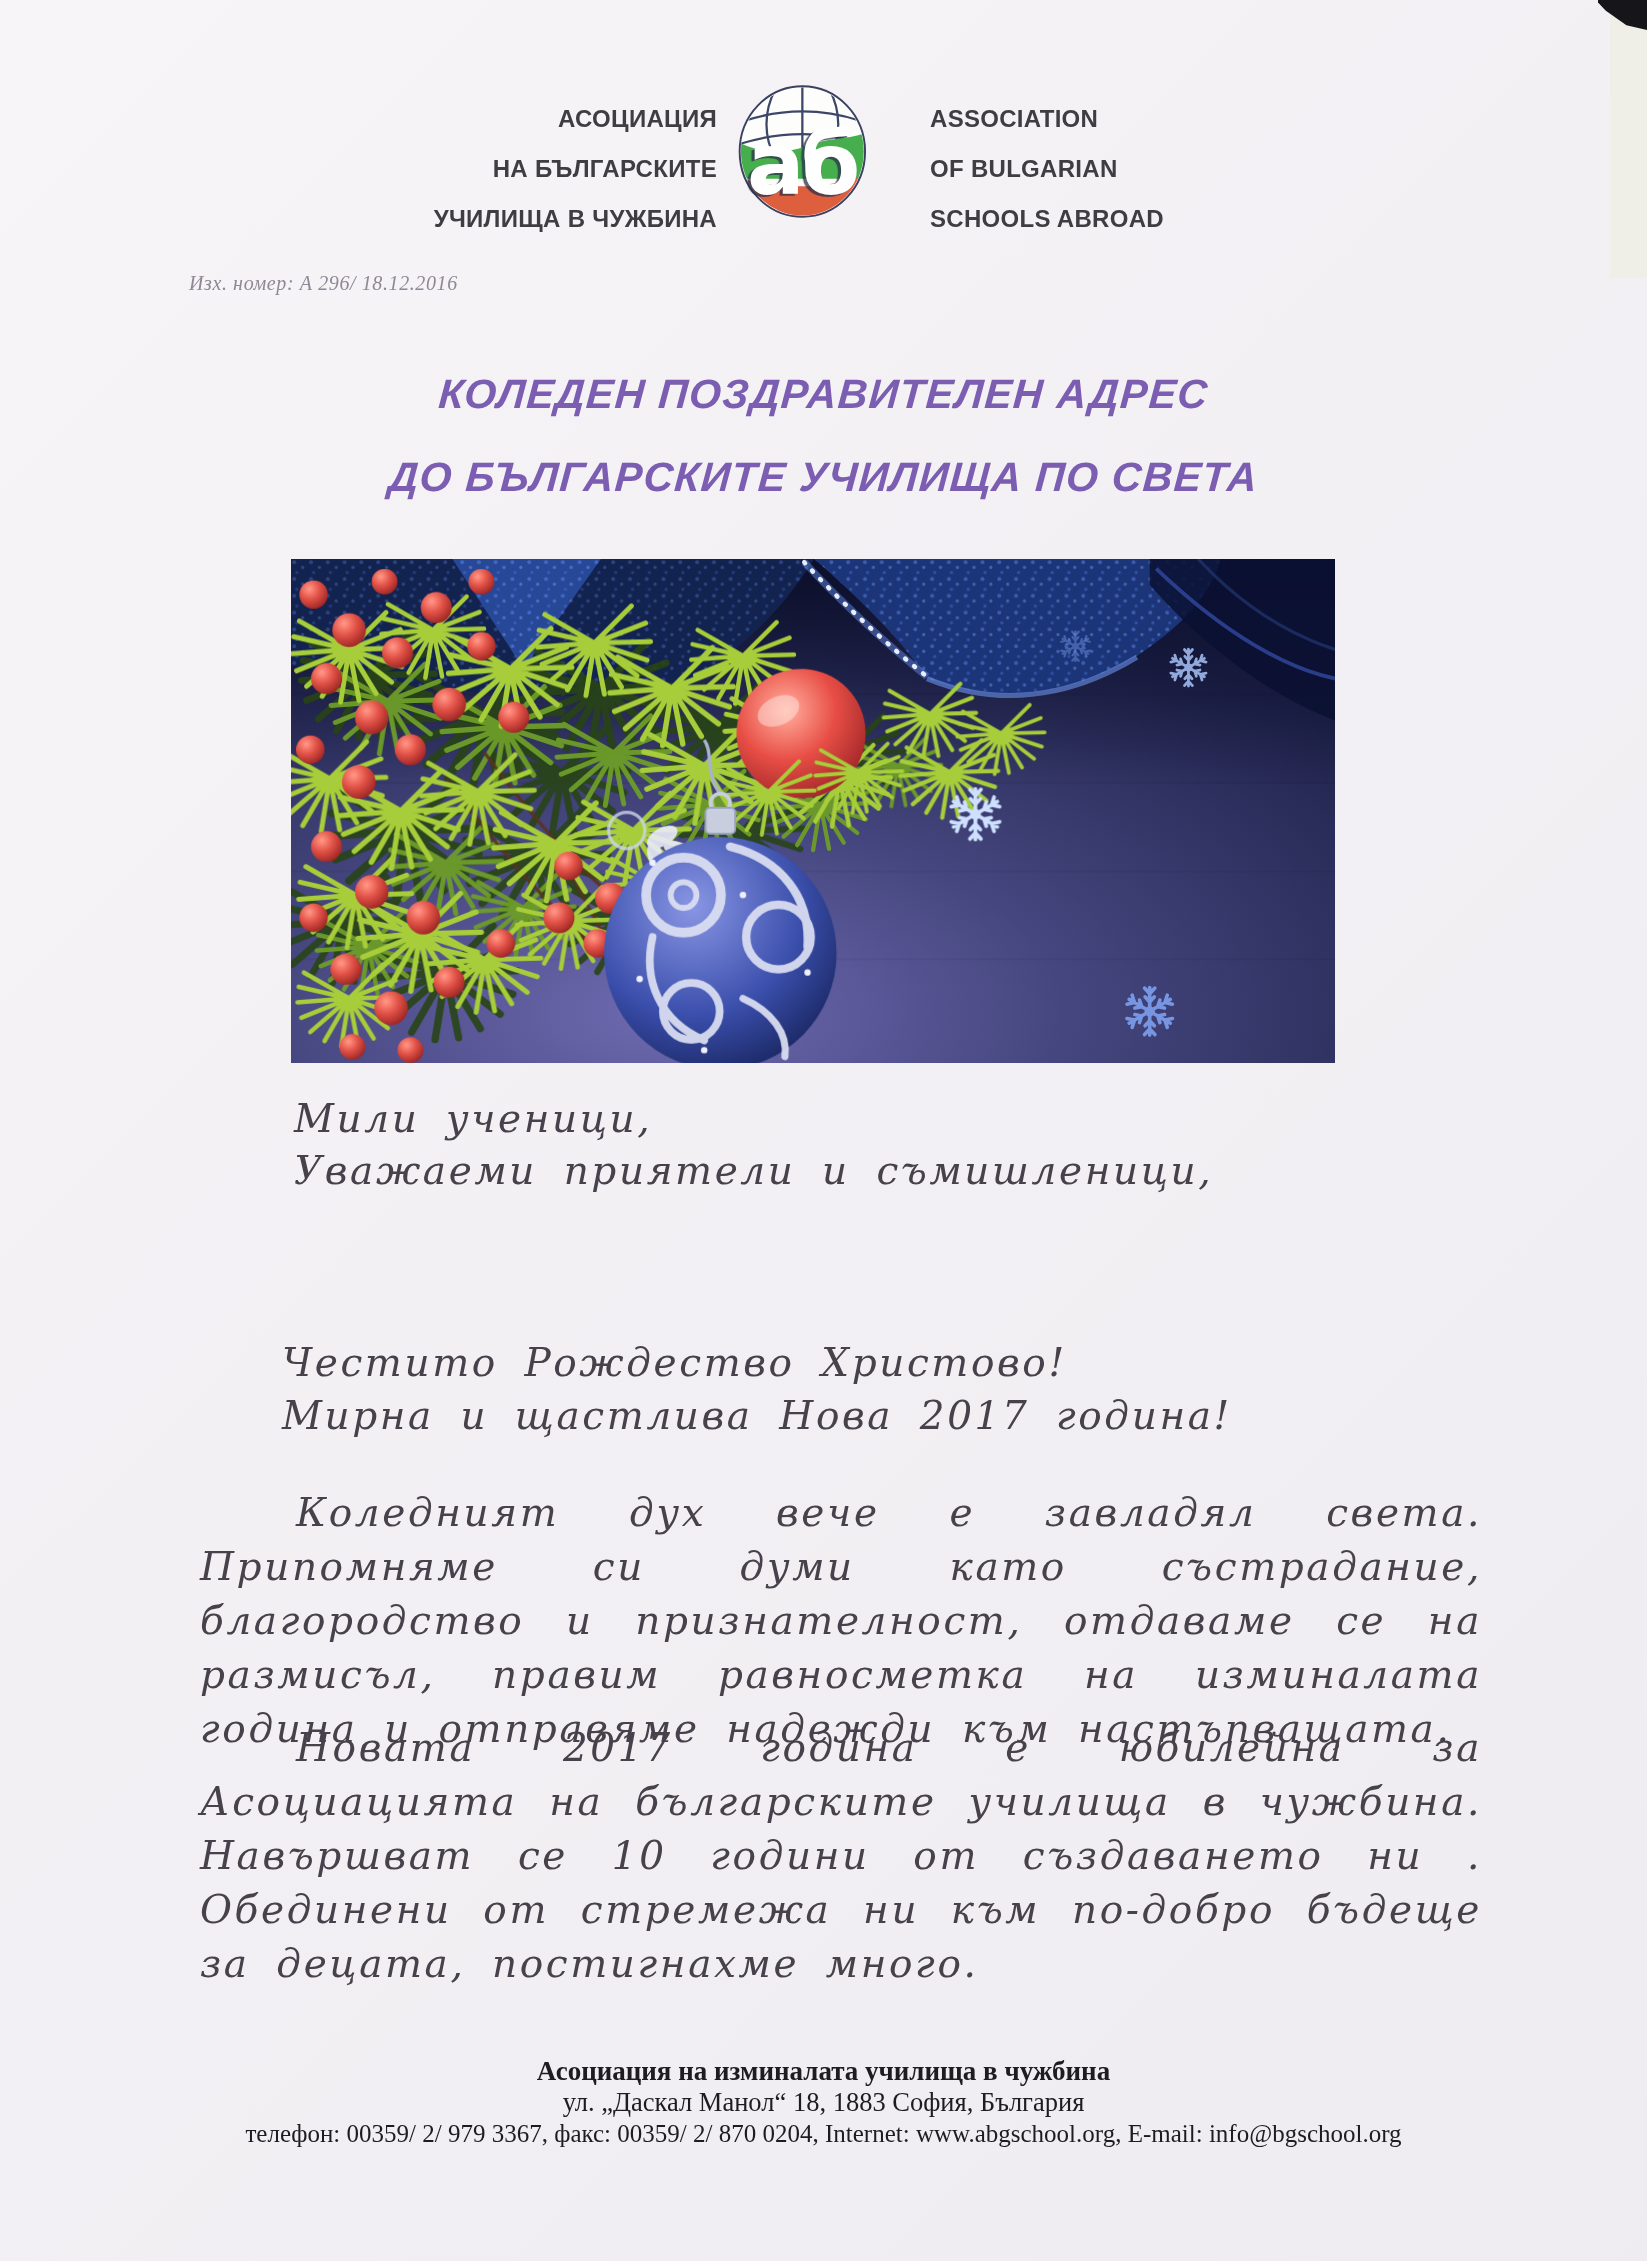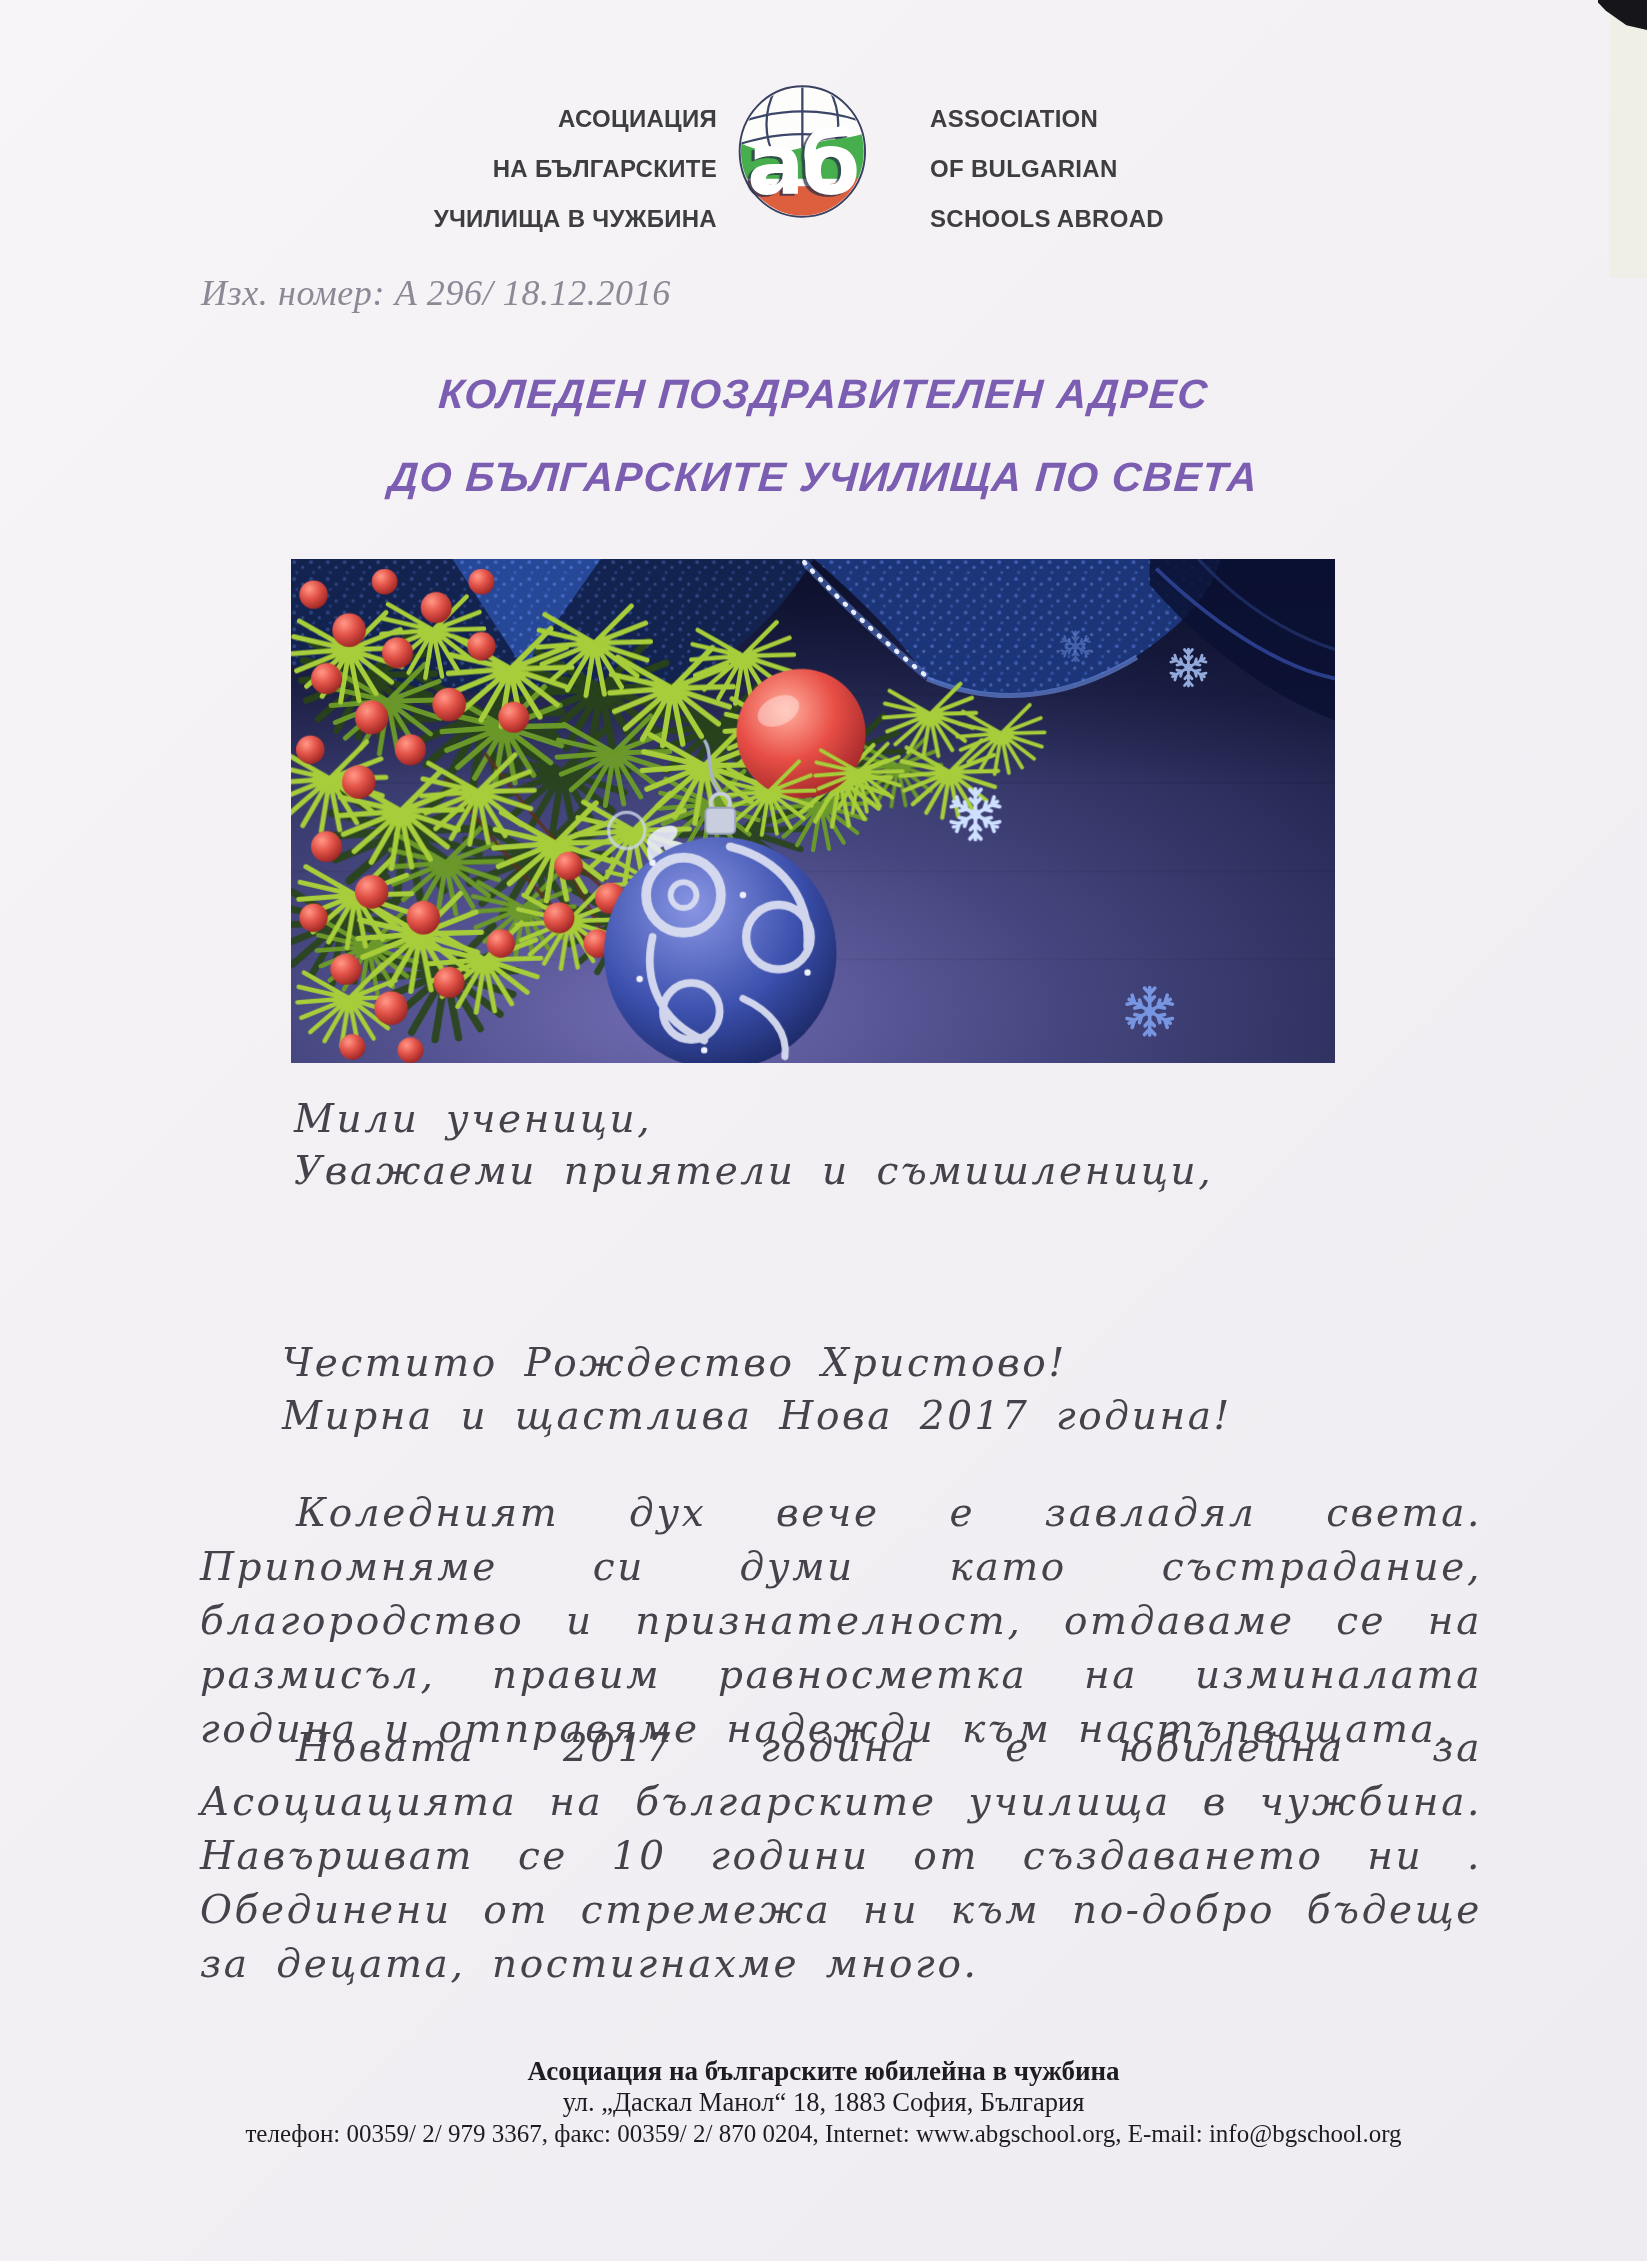--- a/index.html
+++ b/index.html
@@ -14,22 +14,22 @@
     clip-path:polygon(6% 0,100% 0,100% 100%,58% 84%,16% 36%,0 8%,0 0);}
   
   .org{position:absolute;top:94px;font-weight:700;font-size:24px;line-height:50px;color:#3e3d42;letter-spacing:0.3px;}
   .org-bg{left:426px;width:291px;text-align:right;}
   .org-en{left:914px;width:362px;text-align:left;margin-left:16px;}
   .logo{position:absolute;top:83px;left:735px;width:136px;height:139px;}
   .logo text{font-family:"DejaVu Sans",sans-serif;font-weight:700;font-size:132px;
     fill:#ffffff;letter-spacing:-6px;}
   .logo .mono{filter:drop-shadow(-5px 3px 0 rgba(42,48,74,.75));}
   
-  .ref{position:absolute;top:272px;left:201px;font-family:"Liberation Serif",serif;font-style:italic;
-    font-size:36px;color:#8e8896;letter-spacing:0.6px;}
+  .ref{position:absolute;top:272px;left:189px;font-family:"Liberation Serif",serif;font-style:italic;
+    font-size:20px;color:#8e8896;letter-spacing:0.6px;}
   
   .title{position:absolute;top:371px;left:16px;width:1615px;text-align:center;}
   .title-line{font-weight:700;font-style:italic;font-size:41px;letter-spacing:1.3px;color:#7b5db1;
     transform:skewX(-4deg);}
   .title-line + .title-line{margin-top:36px;}
   
   .photo{position:absolute;top:559px;left:291px;width:1044px;height:504px;}
   .photo svg{display:block;width:100%;height:100%;filter:blur(0.6px) saturate(1.05);}
   
   .script{font-family:"DejaVu Serif",serif;font-style:italic;color:#46414b;
@@ -326,19 +326,19 @@
 
   <div class="wishes script">
     <div>Честито Рождество Христово!</div>
     <div>Мирна и щастлива Нова 2017 година!</div>
   </div>
 
   <p class="para para1 script">Коледният дух вече е завладял света. Припомняме си думи като състрадание, благородство и признателност, отдаваме се на размисъл, правим равносметка на изминалата година и отправяме надежди към настъпващата.</p>
   <p class="para para2 script">Новата 2017 година е юбилейна за Асоциацията на българските училища в чужбина. Навършват се 10 години от създаването ни . Обединени от стремежа ни към по-добро бъдеще за децата, постигнахме много.</p>
 
   <div class="footer">
-    <div class="footer-name">Асоциация на българските юбилейна в чужбина</div>
+    <div class="footer-name">Асоциация на изминалата училища в чужбина</div>
     <div class="footer-line">ул. „Даскал Манол“ 18, 1883 София, България</div>
     <div class="footer-contacts">телефон: 00359/ 2/ 979 3367, факс: 00359/ 2/ 870 0204, Internet: www.abgschool.org, E-mail: info@bgschool.org</div>
   </div>
 
 </div>
 
 
 </body></html>

